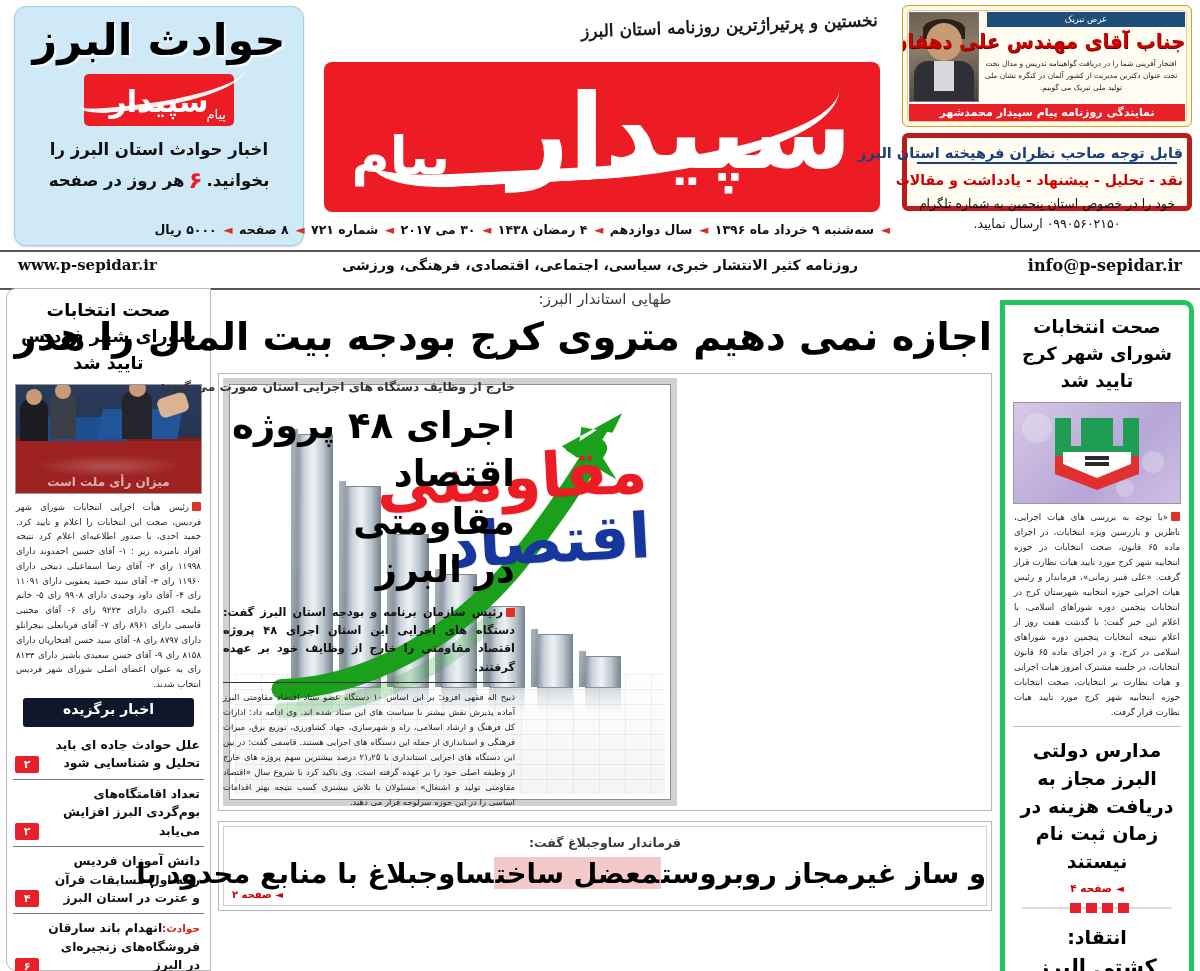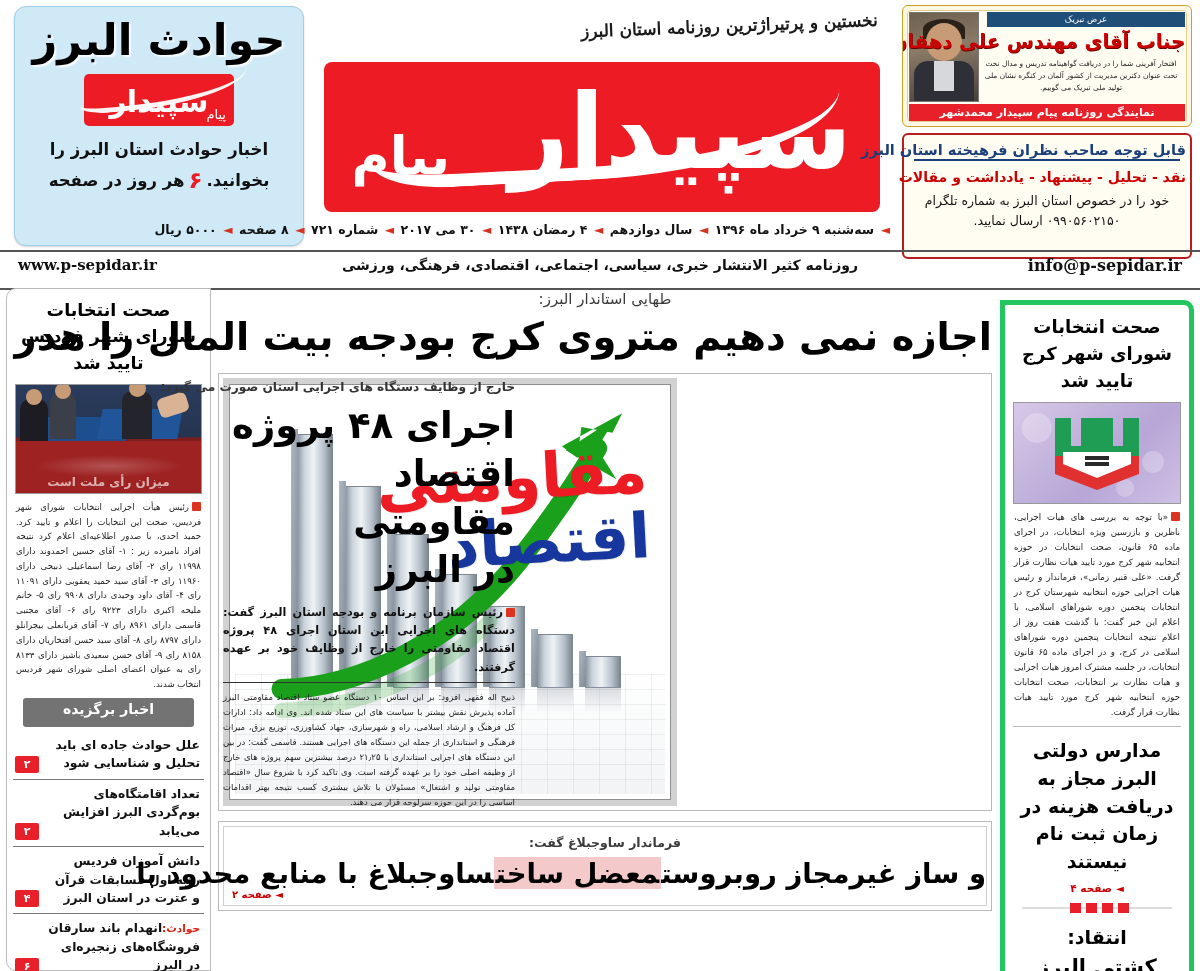--- a/index.html
+++ b/index.html
@@ -110,22 +110,22 @@
     position:absolute;right:8px;top:52px;width:204px;text-align:center;
     font-size:7.4px;line-height:1.65;color:#222;
   }
   .ad-red-bar{
     position:absolute;left:6px;right:6px;bottom:5px;height:17px;background:#e8202a;
     color:#fff;font-size:11px;font-weight:bold;text-align:center;line-height:17px;
     white-space:nowrap;overflow:hidden;
   }
 
   .ad-bottom{
-    position:absolute;left:902px;top:133px;width:290px;height:126px;
-    background:#fffdf2;border:2px solid #b91c1c;border-radius:6px;box-sizing:border-box;
+    position:absolute;left:902px;top:133px;width:290px;height:78px;
+    background:#fffdf2;border:5px solid #b91c1c;border-radius:6px;box-sizing:border-box;
   }
   .ad2-title{
     position:absolute;left:4px;right:4px;top:5px;height:20px;
     font-size:14.5px;font-weight:bold;color:#1a3f7a;text-align:center;line-height:20px;
     white-space:nowrap;
   }
   .ad2-title::after{content:"";position:absolute;left:6px;right:6px;bottom:-1px;height:2px;background:#1a3f7a;}
   .ad2-red{
     position:absolute;left:4px;right:4px;top:34px;text-align:center;
     font-size:14px;font-weight:bold;color:#c00;white-space:nowrap;
@@ -188,21 +188,21 @@
 
   .lc-body{
     margin:6px 9px 0 9px;font-size:8.6px;line-height:1.72;text-align:justify;color:#1a1a1a;
   }
   .lede-mark{
     display:inline-block;width:9px;height:9px;background:#d32;border-radius:1px;
     margin-left:3px;vertical-align:-1px;
   }
 
   .brief-head{
-    margin:6px 16px 0 16px;height:29px;background:#737373;border-radius:3px;
+    margin:6px 16px 0 16px;height:29px;background:#0f172a;border-radius:3px;
     color:#fff;font-size:14px;font-weight:bold;text-align:center;line-height:23px;
   }
   .brief-list{margin:4px 6px 0 6px;}
   .brief-item{
     position:relative;padding:5px 4px 6px 34px;border-bottom:1.6px solid #777;min-height:34px;
   }
   .brief-item:last-child{border-bottom:none;}
   .brief-txt{font-size:12.3px;line-height:1.5;font-weight:bold;text-align:right;color:#111;}
   .brief-txt .tag{color:#d21;font-size:10.5px;font-weight:bold;}
   .brief-pg{
@@ -372,21 +372,21 @@
       </div>
       <div class="ad-blue">عرض تبریک</div>
       <div class="ad-name">جناب آقای مهندس علی دهقان</div>
       <div class="ad-body">افتخار آفرینی شما را در دریافت گواهینامه تدریس و مدال نخت تحت عنوان دکترین مدیریت از کشور آلمان در کنگره نشان ملی تولید ملی تبریک می گوییم.</div>
       <div class="ad-red-bar">نمایندگی روزنامه پیام سپیدار محمدشهر</div>
     </div>
 
     <div class="ad-bottom">
       <div class="ad2-title">قابل توجه صاحب نظران فرهیخته استان البرز</div>
       <div class="ad2-red">نقد - تحلیل - پیشنهاد - یادداشت و مقالات</div>
-      <div class="ad2-line ad2-l1">خود را در خصوص استان البرز به شماره تلگرام</div>
+      <div class="ad2-line ad2-l1">خود را در خصوص استان پنجمین به شماره تلگرام</div>
       <div class="ad2-line ad2-l2">۰۹۹۰۵۶۰۲۱۵۰ ارسال نمایید.</div>
     </div>
 
     <div class="url-bar">
       <div class="url-left">www.p-sepidar.ir</div>
       <div class="url-center">روزنامه کثیر الانتشار خبری، سیاسی، اجتماعی، اقتصادی، فرهنگی، ورزشی</div>
       <div class="url-right">info@p-sepidar.ir</div>
     </div>
   </div>
 

